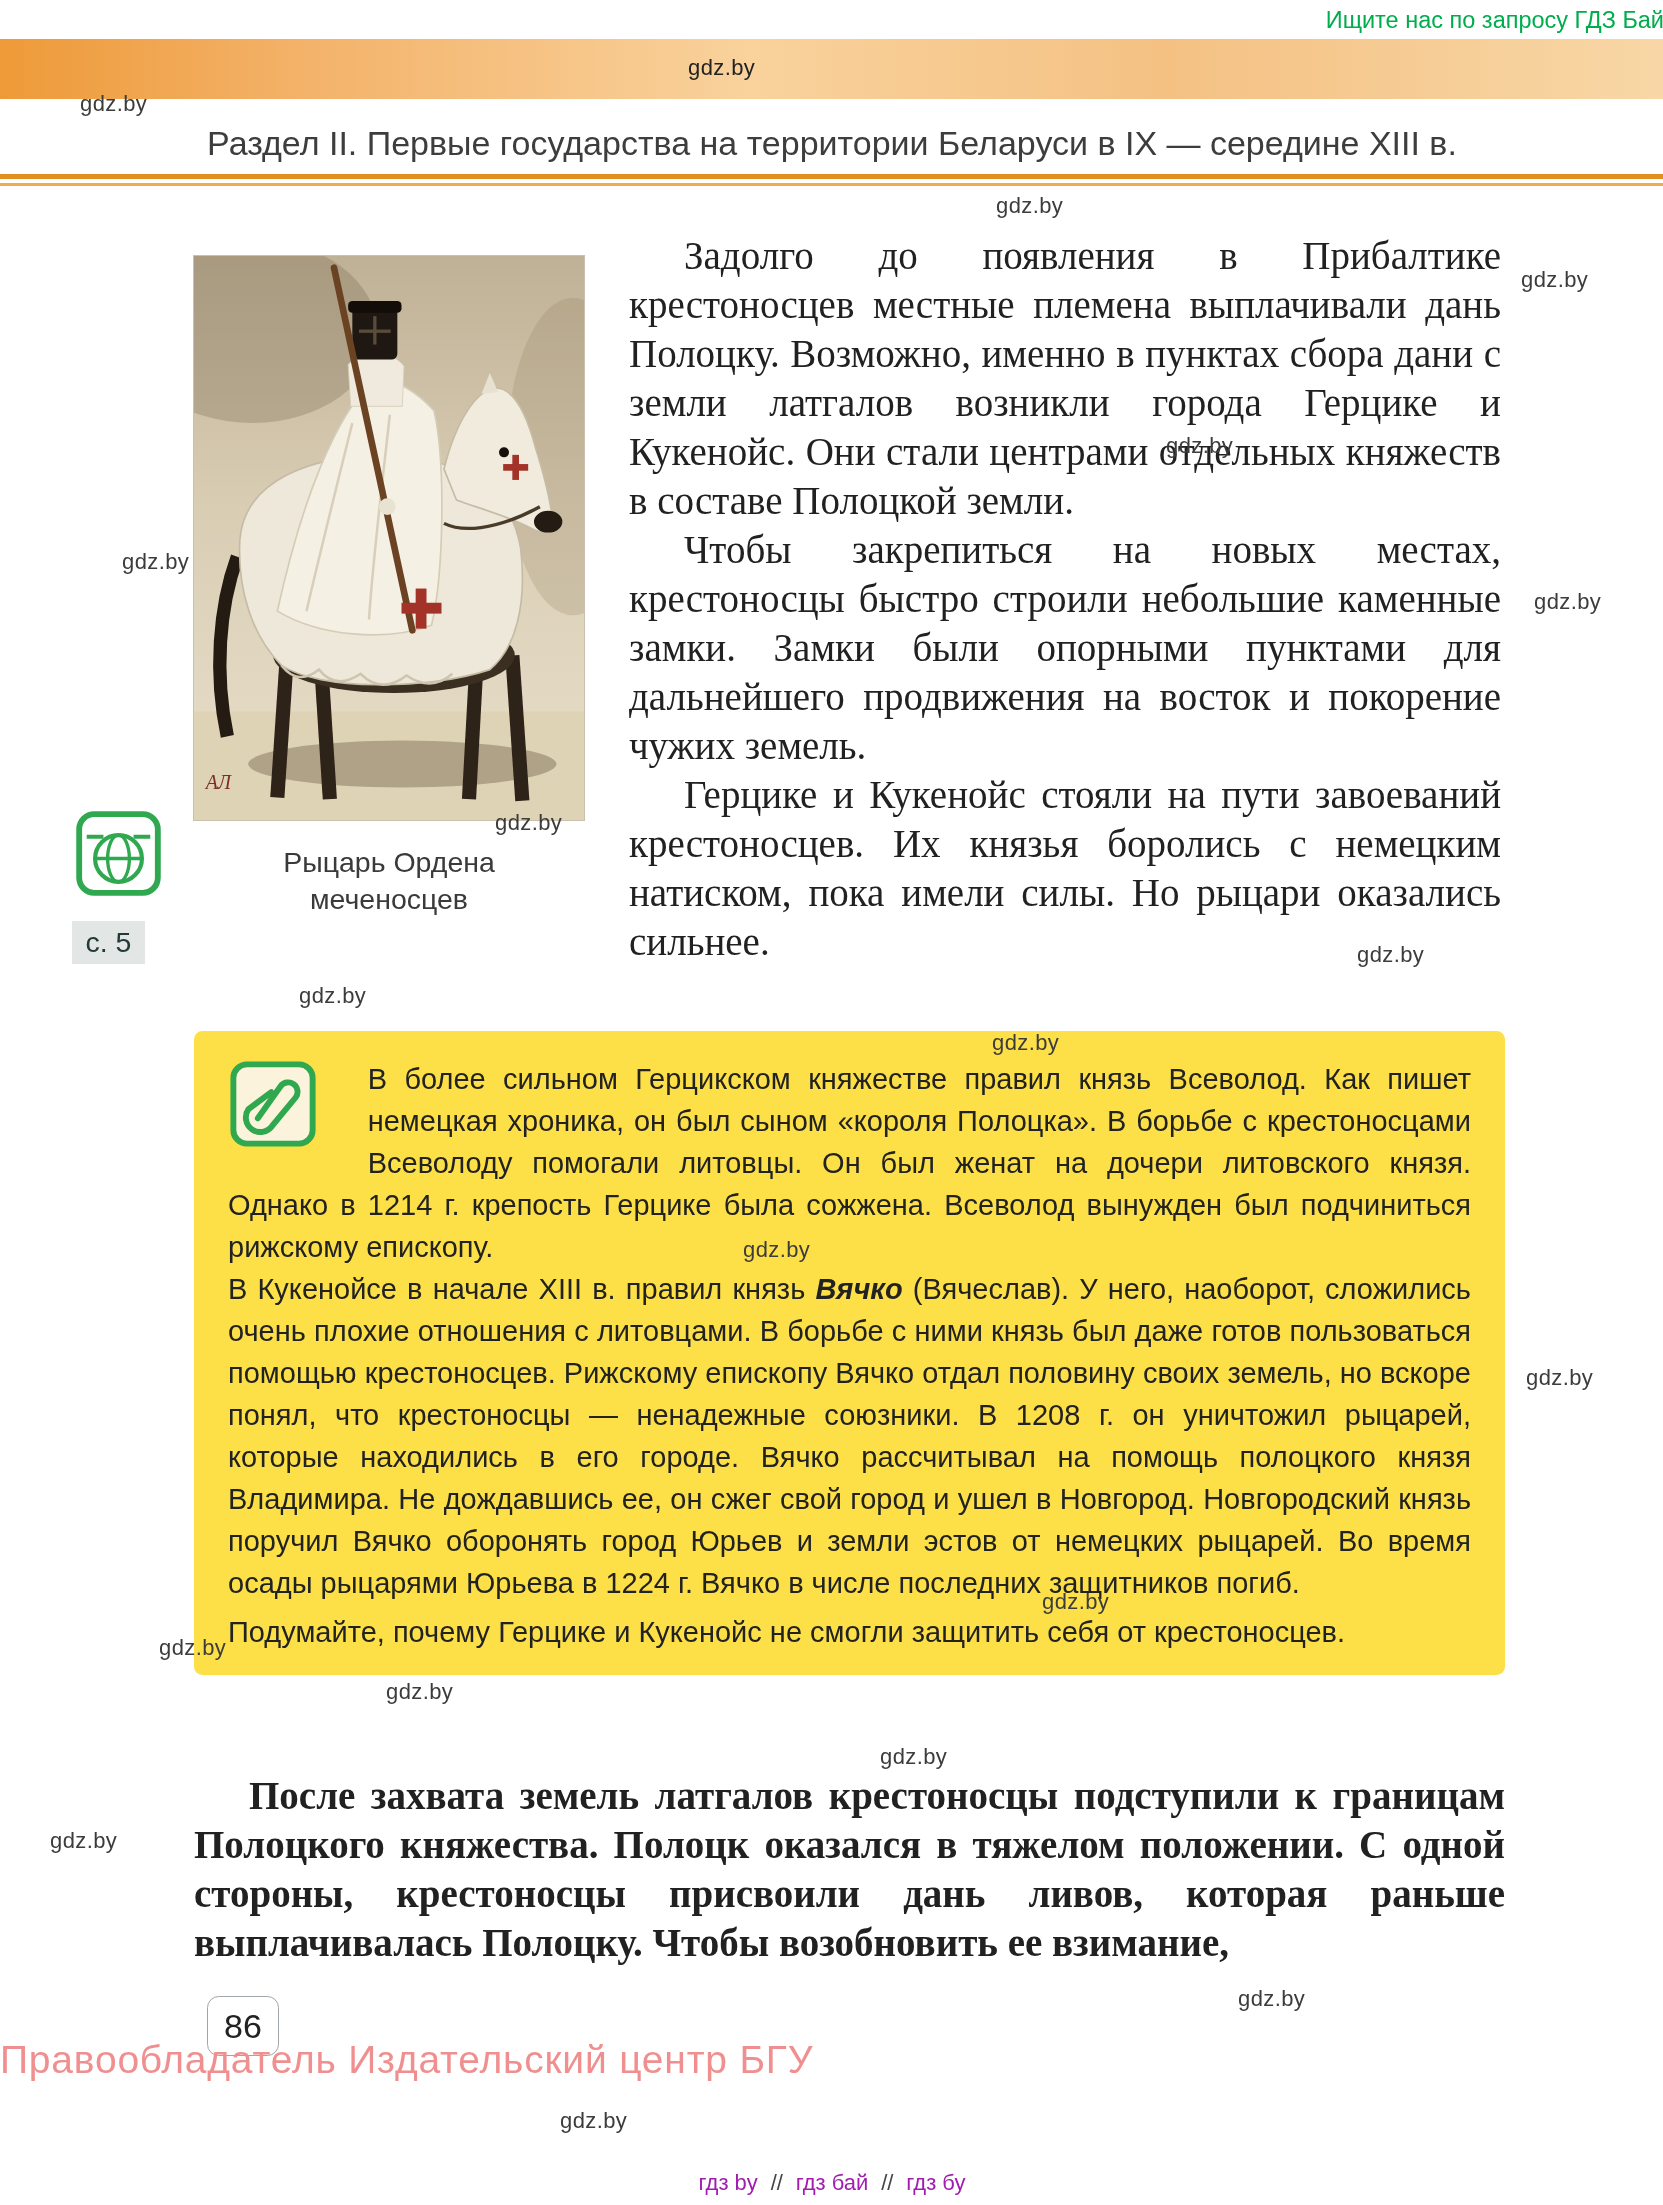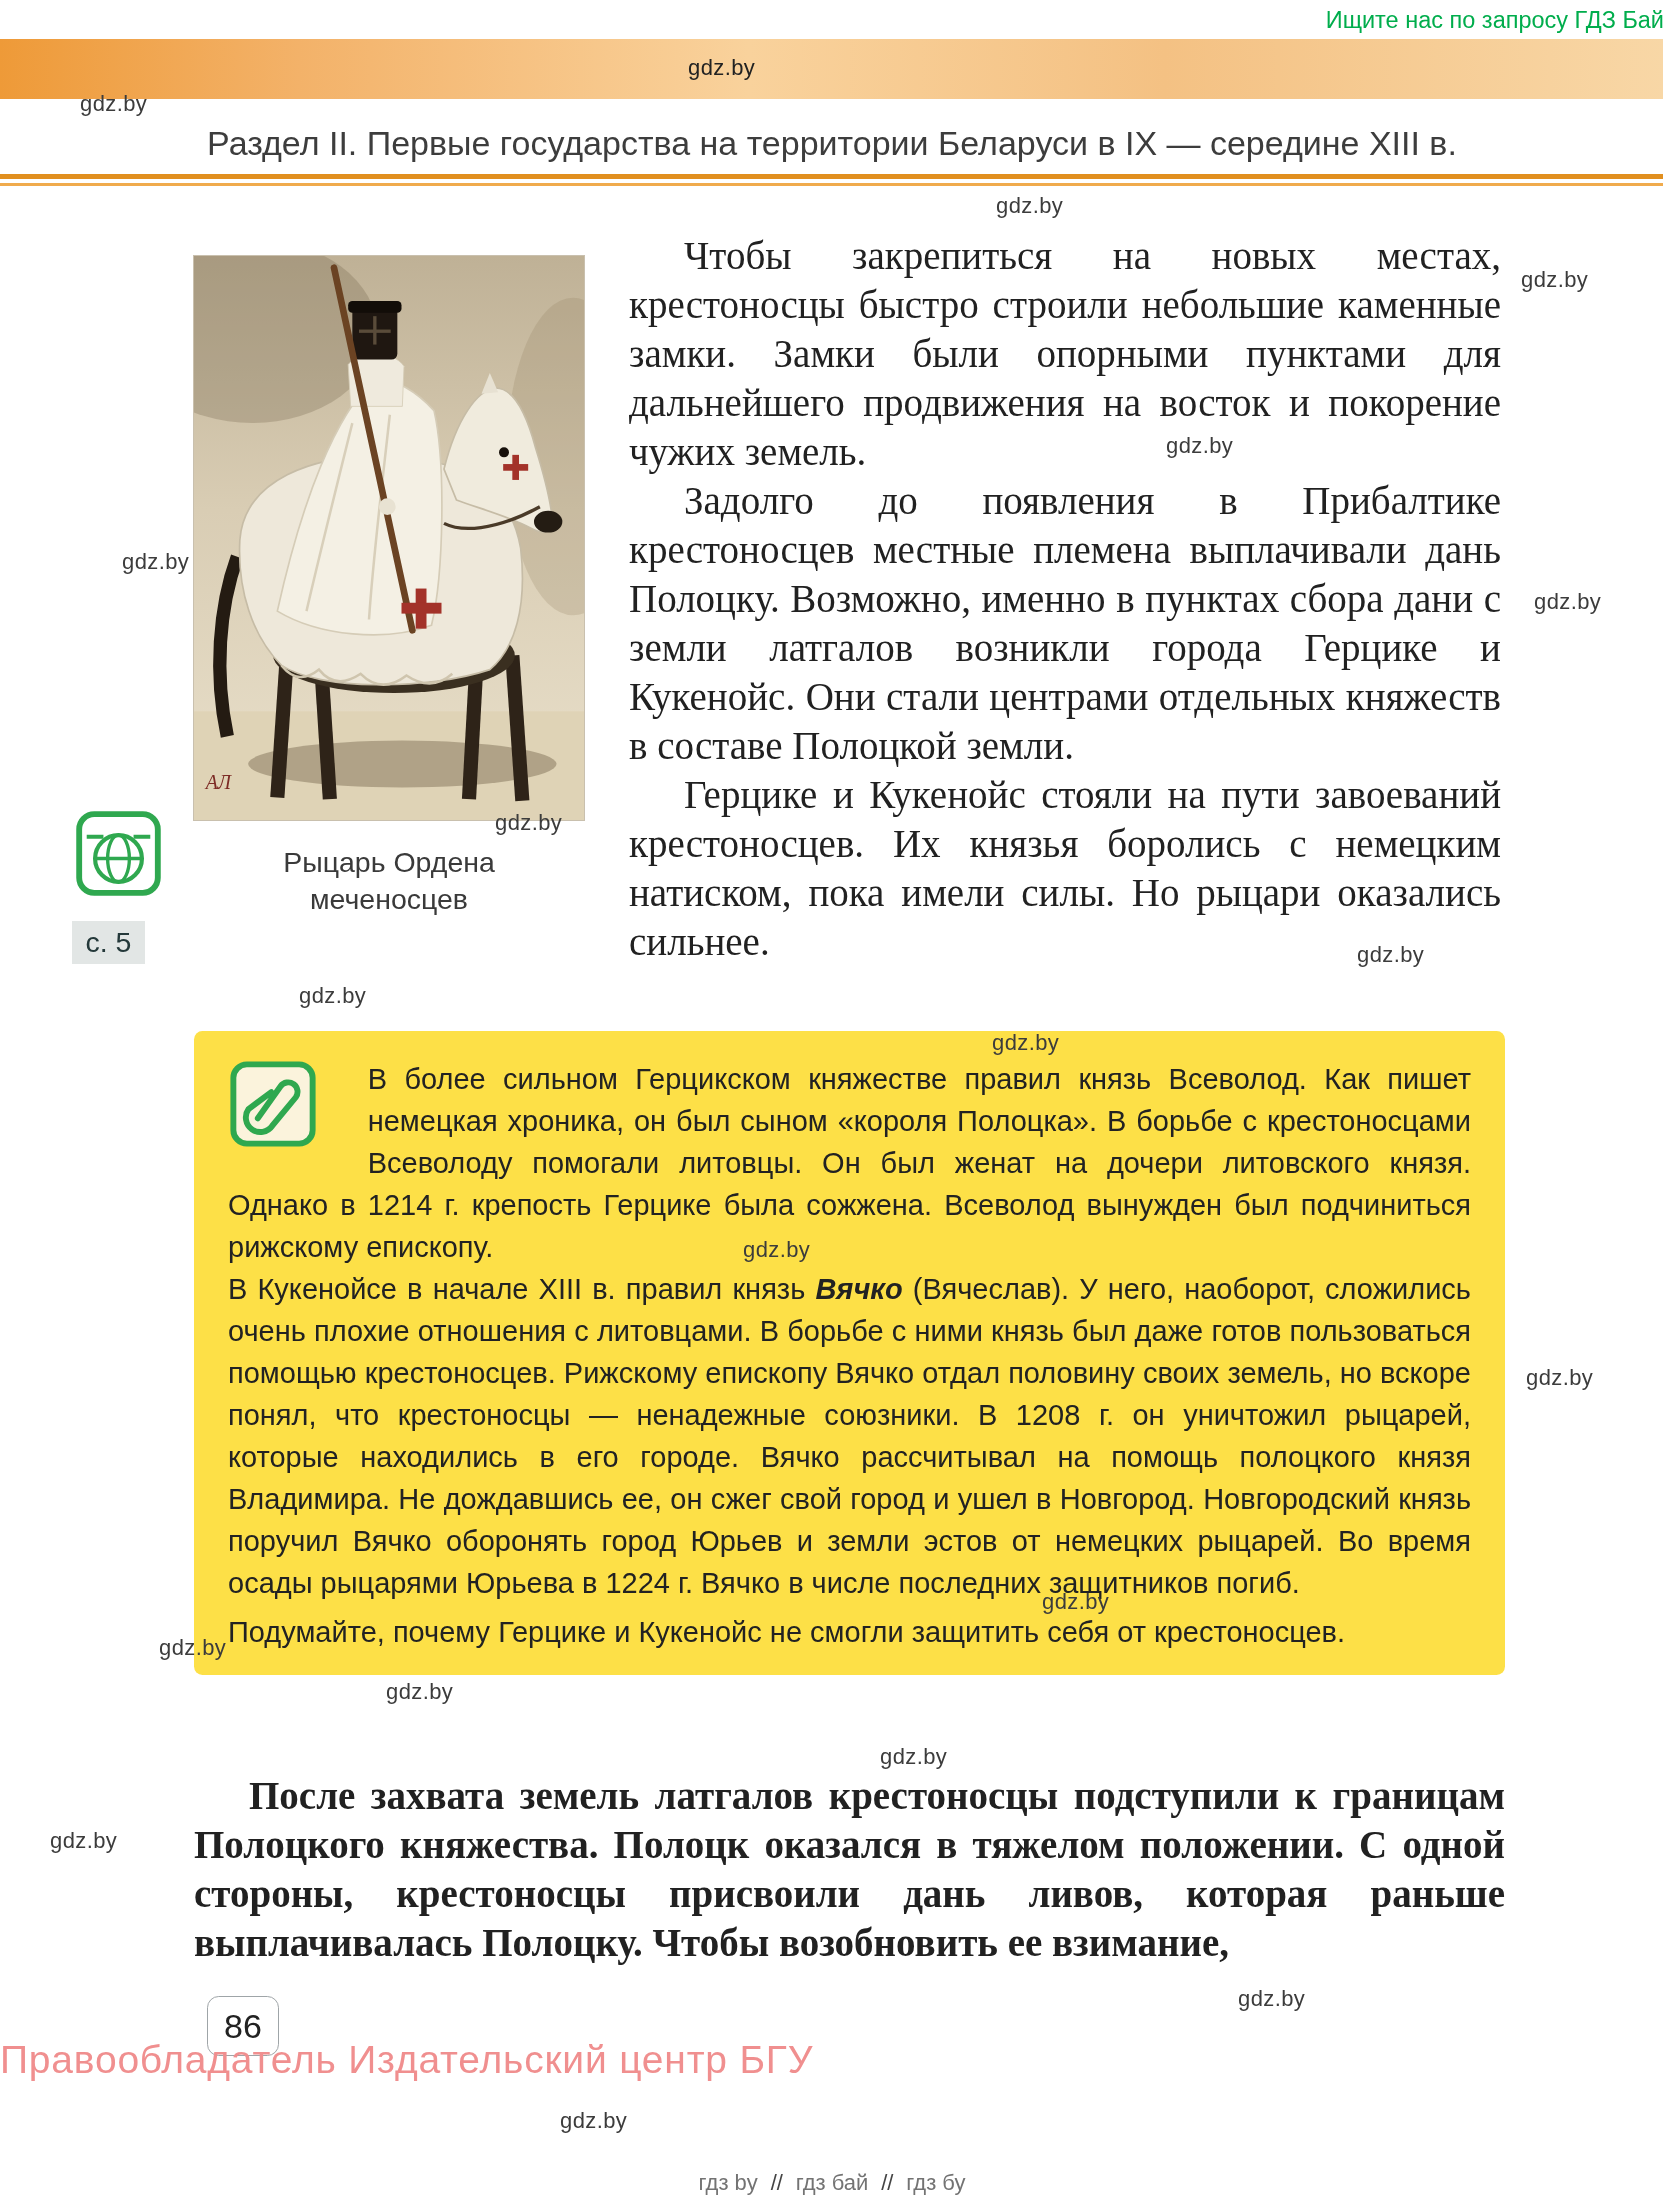--- a/index.html
+++ b/index.html
@@ -63,21 +63,21 @@
     font:34px "Liberation Sans", sans-serif; color:#222;
   }
   .copyright {
     position:absolute; top:2038px; left:0; width:100%; 
     font:39px "Liberation Sans", sans-serif; letter-spacing:0.8px; color:#f08f8f;
   }
   .bottom-links {
     position:absolute; top:2170px; left:0; width:100%; text-align:center;
     font:22px "Liberation Sans", sans-serif;
   }
-  .bottom-links .lnk { color:#737373; cursor:pointer;margin-top:12px; }
+  .bottom-links .lnk { color:#a21caf; cursor:pointer;margin-top:12px; }
   .bottom-links .sep { color:#444; margin:0 6.7px; }
 
   .wm {
     position:absolute; font:22px "Liberation Sans", sans-serif;
     color:#3c3c3c; letter-spacing:0.4px; white-space:nowrap;
   }
 </style>
 </head>
 <body>
 
@@ -150,22 +150,22 @@
     <path d="M14,32 H34 M70,32 H90" stroke="#2fa84f" stroke-width="5" fill="none"></path>
     <circle cx="52" cy="58" r="28" stroke="#2fa84f" stroke-width="5" fill="none"></circle>
     <ellipse cx="52" cy="58" rx="13" ry="28" stroke="#2fa84f" stroke-width="4" fill="none"></ellipse>
     <path d="M24,58 H80" stroke="#2fa84f" stroke-width="4" fill="none"></path>
   </svg>
 </div>
 
 <div class="ref-page">с. 5</div>
 
 <div class="main-col">
+  <p>Задолго до появления в Прибалтике крестоносцев местные племена выплачивали дань Полоцку. Возможно, именно в пунктах сбора дани с земли латгалов возникли города Герцике и Кукенойс. Они стали центрами отдельных княжеств в составе Полоцкой земли.</p>
   <p>Чтобы закрепиться на новых местах, крестоносцы быстро строили небольшие каменные замки. Замки были опорными пунктами для дальнейшего продвижения на восток и покорение чужих земель.</p>
-  <p>Задолго до появления в Прибалтике крестоносцев местные племена выплачивали дань Полоцку. Возможно, именно в пунктах сбора дани с земли латгалов возникли города Герцике и Кукенойс. Они стали центрами отдельных княжеств в составе Полоцкой земли.</p>
   <p>Герцике и Кукенойс стояли на пути завоеваний крестоносцев. Их князья боролись с немецким натиском, пока имели силы. Но рыцари оказались сильнее.</p>
 </div>
 
 <div class="infobox">
   <div class="clip-icon">
     <svg viewBox="0 0 102 102">
       <rect x="4" y="4" width="94" height="94" rx="16" fill="#fbf3dc" stroke="#2fa84f" stroke-width="7"></rect>
       <path d="M33,68 L60,30 a11,11 0 0 1 18,13 L50,77 a17,17 0 0 1 -28,-20 L49,37" fill="none" stroke="#2fa84f" stroke-width="7" stroke-linecap="round"></path>
     </svg>
   </div>

